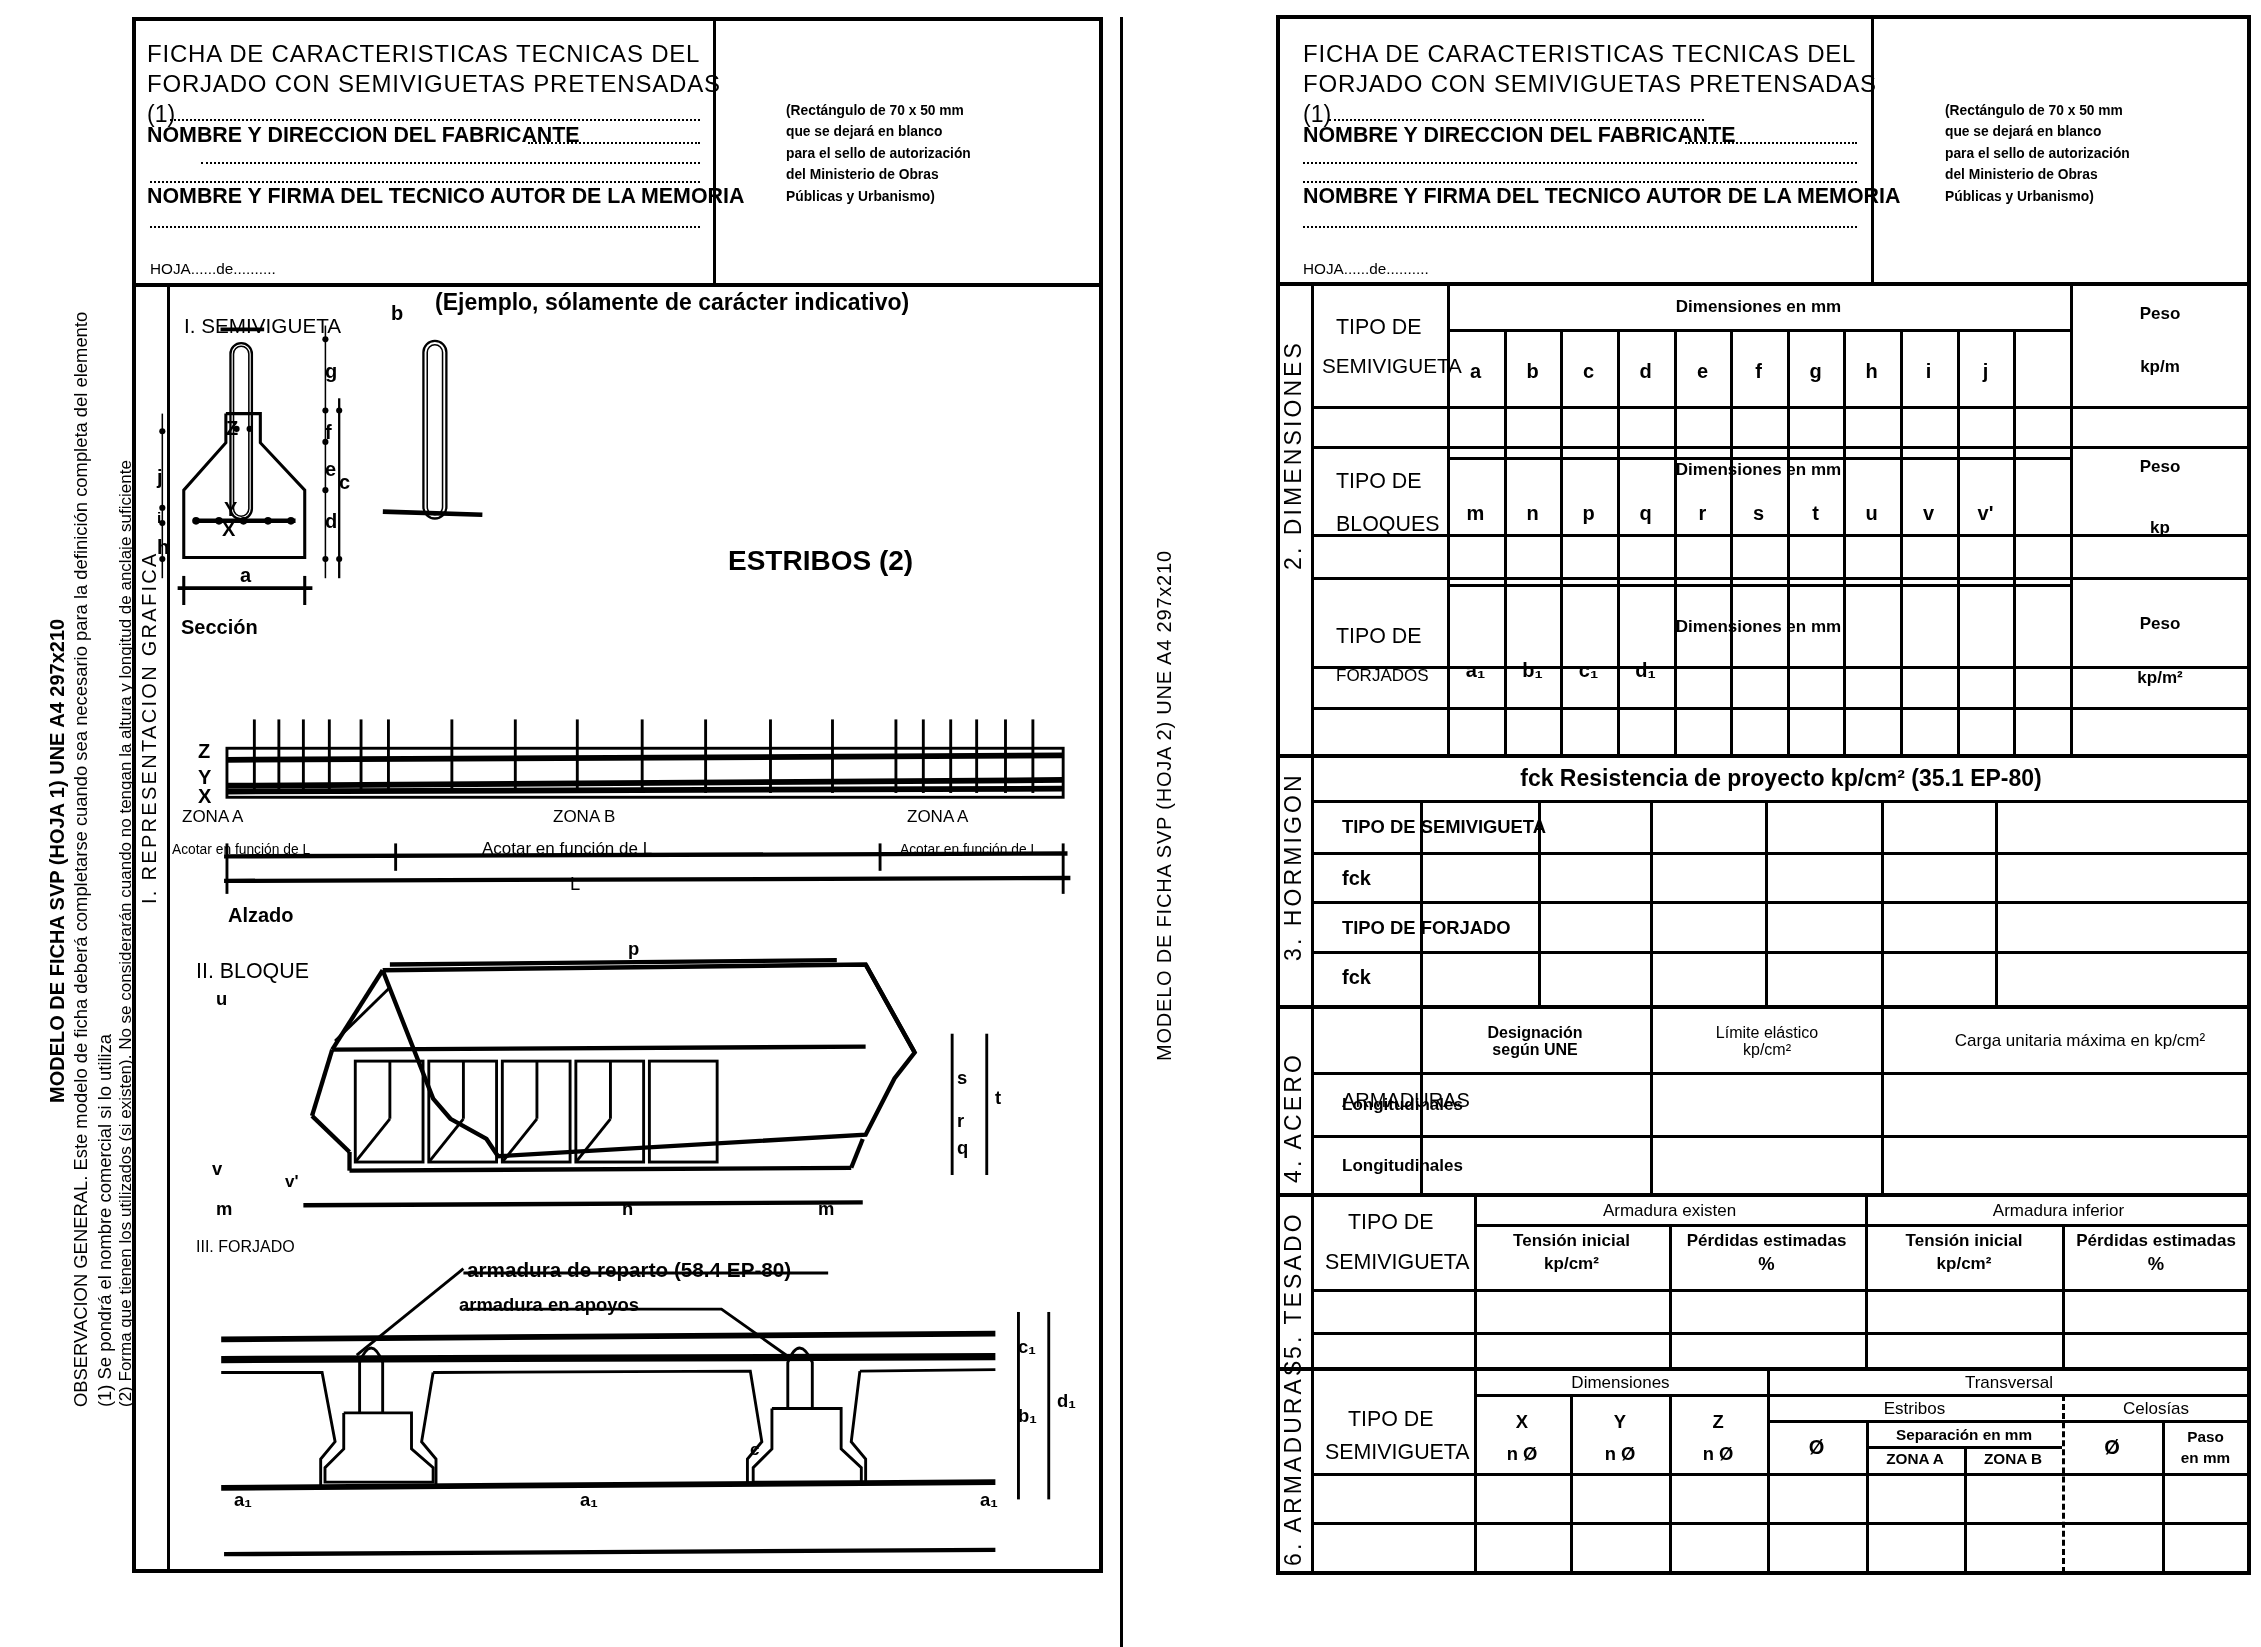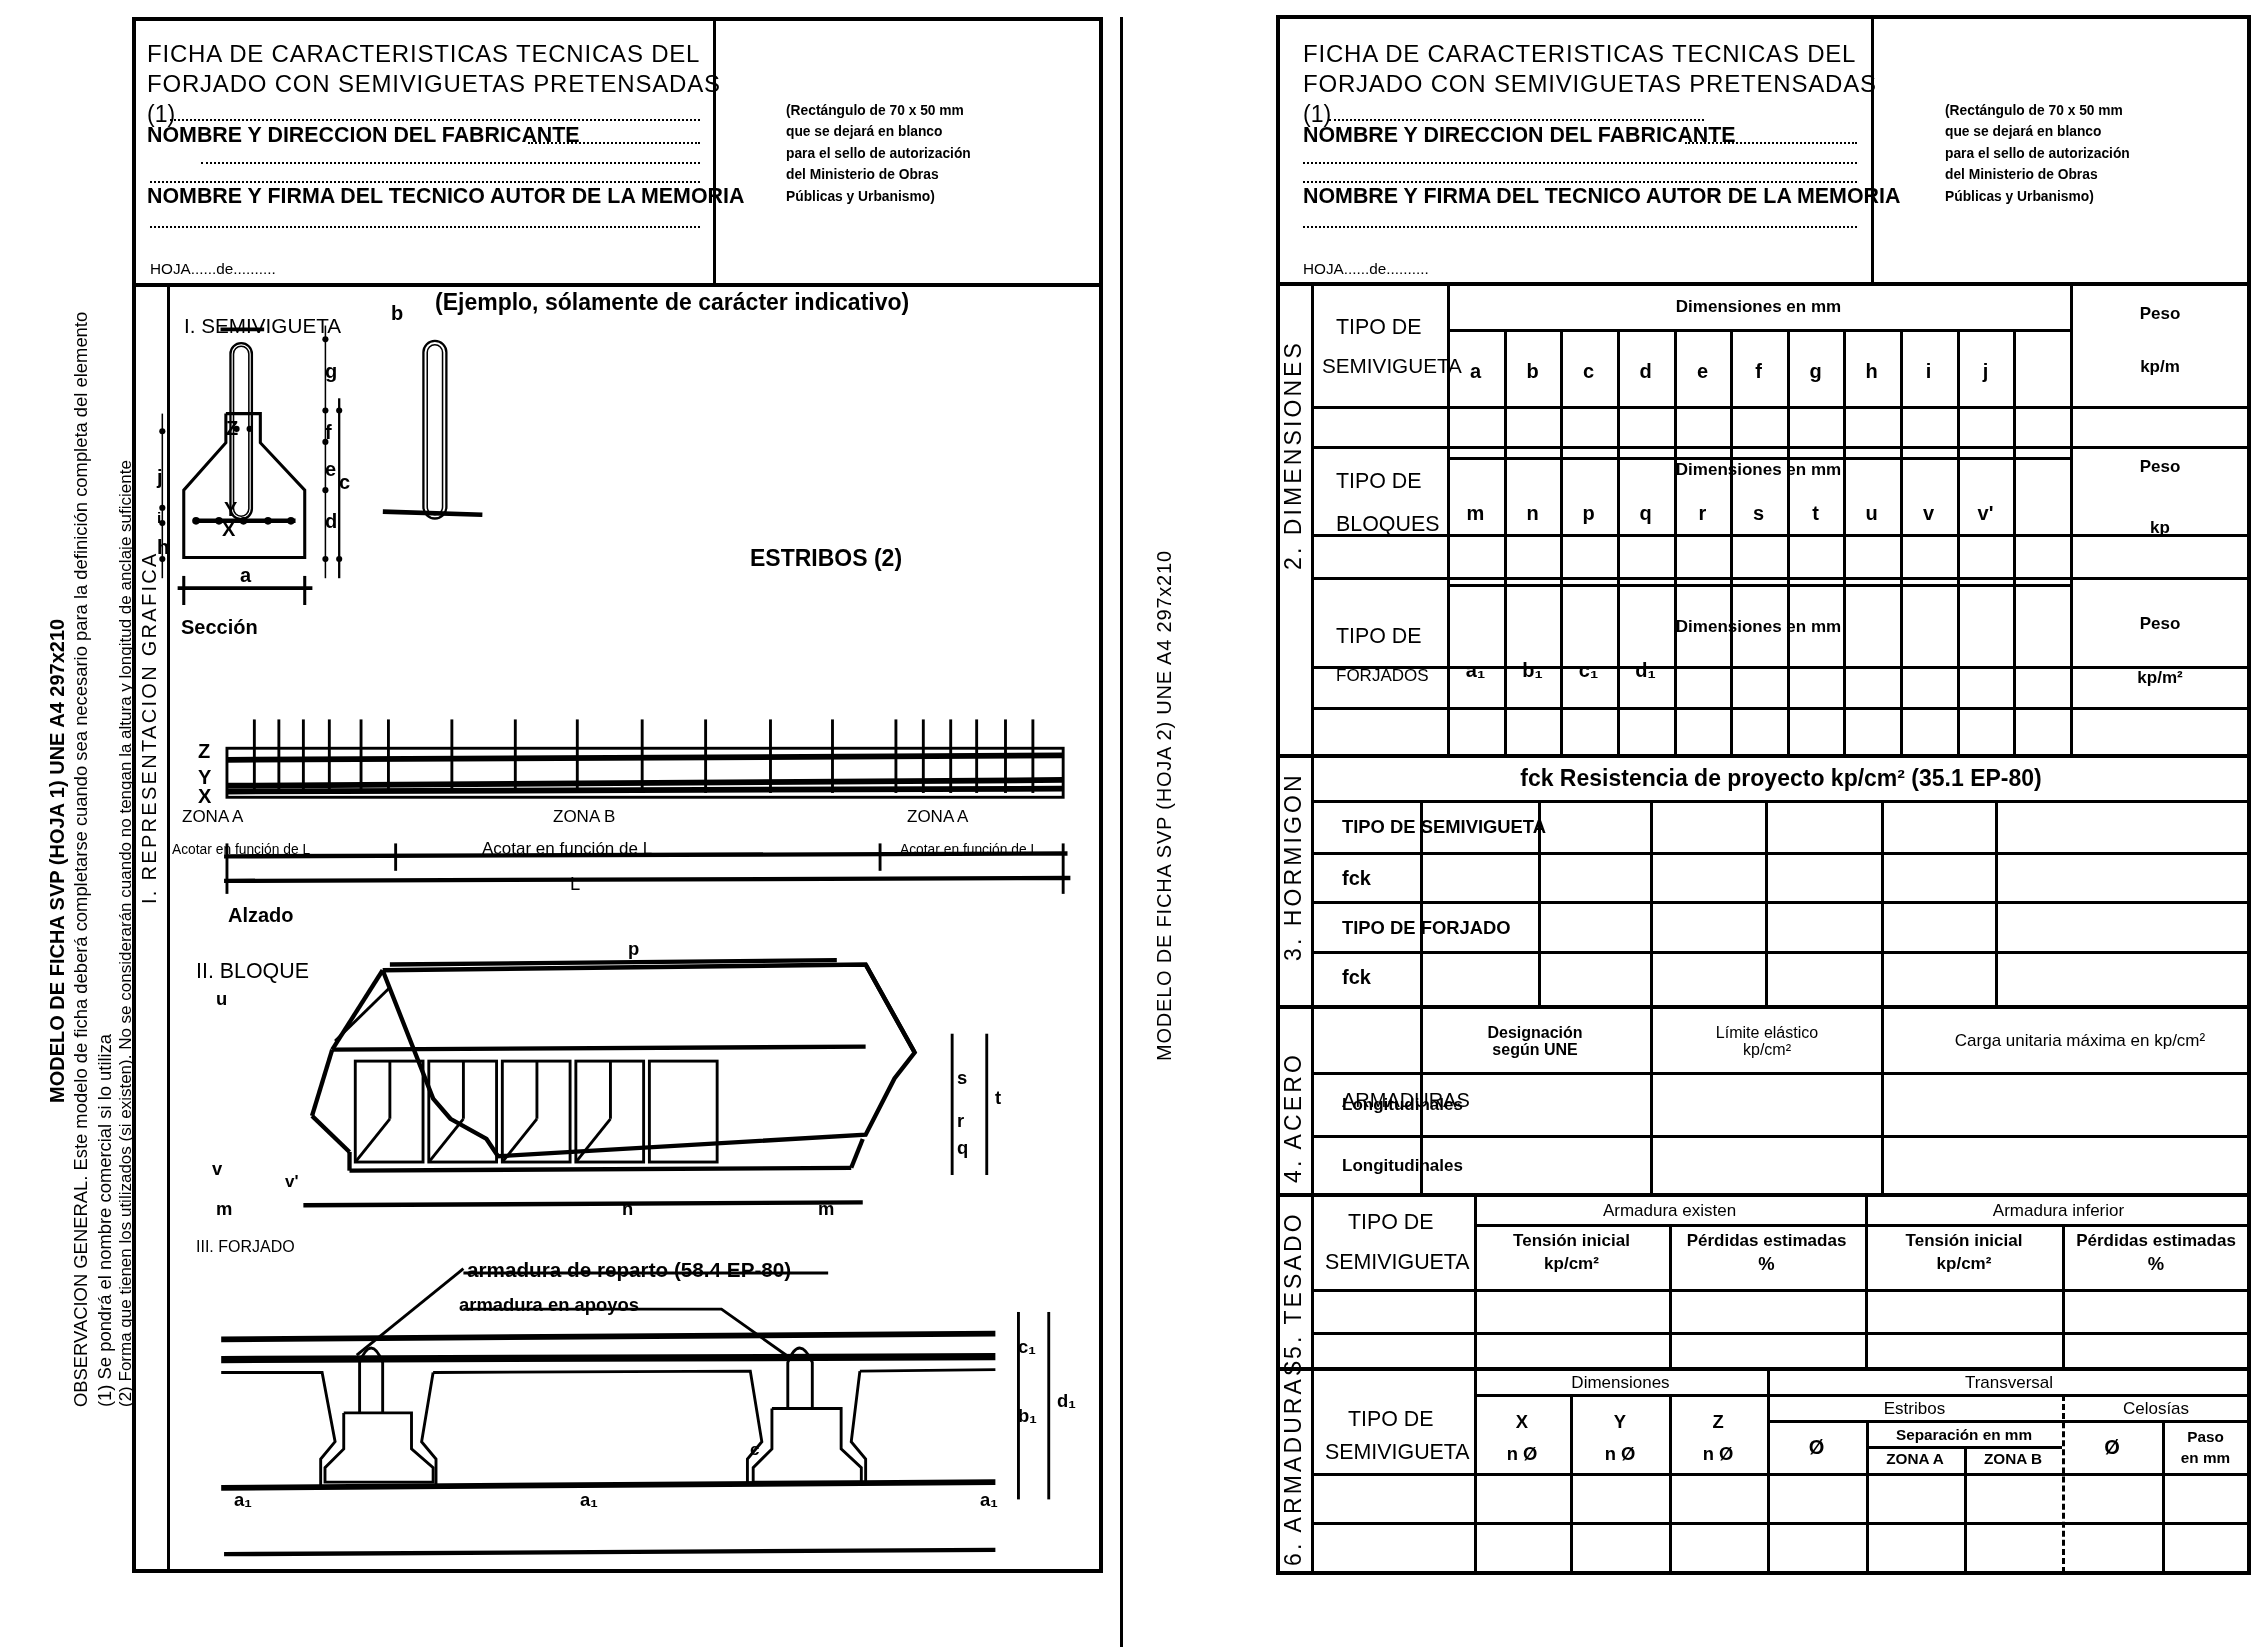--- a/index.html
+++ b/index.html
@@ -216,21 +216,21 @@
 <div class="txt" style="left:222px;top:518px;font-size:20px;font-weight:bold;">X</div>
 <div class="txt" style="left:157px;top:509px;font-size:15.3px;font-weight:bold;">i</div>
 <div class="txt" style="left:157px;top:536px;font-size:20px;font-weight:bold;">h</div>
 <div class="txt" style="left:325px;top:360px;font-size:20px;font-weight:bold;">g</div>
 <div class="txt" style="left:325px;top:421px;font-size:20px;font-weight:bold;">f</div>
 <div class="txt" style="left:325px;top:458px;font-size:20px;font-weight:bold;">e</div>
 <div class="txt" style="left:339px;top:471px;font-size:20px;font-weight:bold;">c</div>
 <div class="txt" style="left:325px;top:510px;font-size:20px;font-weight:bold;">d</div>
 <div class="txt" style="left:240px;top:564px;font-size:20px;font-weight:bold;">a</div>
 <div class="txt" style="left:181px;top:616px;font-size:20px;font-weight:bold;">Sección</div>
-<div class="txt" style="left:750px;top:545px;font-size:23px;font-weight:bold;">ESTRIBOS (2)</div>
+<div class="txt" style="left:728px;top:545px;font-size:28px;font-weight:bold;">ESTRIBOS (2)</div>
 
 <div class="txt" style="left:198px;top:740px;font-size:20px;font-weight:bold;">Z</div>
 <div class="txt" style="left:198px;top:766px;font-size:20px;font-weight:bold;">Y</div>
 <div class="txt" style="left:198px;top:785px;font-size:20px;font-weight:bold;">X</div>
 <div class="txt" style="left:182px;top:807px;font-size:17px;">ZONA A</div>
 <div class="txt" style="left:553px;top:807px;font-size:17px;">ZONA B</div>
 <div class="txt" style="left:907px;top:807px;font-size:17px;">ZONA A</div>
 <div class="txt" style="left:172px;top:842px;font-size:13.8px;">Acotar en función de L</div>
 <div class="txt" style="left:482px;top:839px;font-size:17px;">Acotar en función de L</div>
 <div class="txt" style="left:900px;top:842px;font-size:13.8px;">Acotar en función de L</div>

